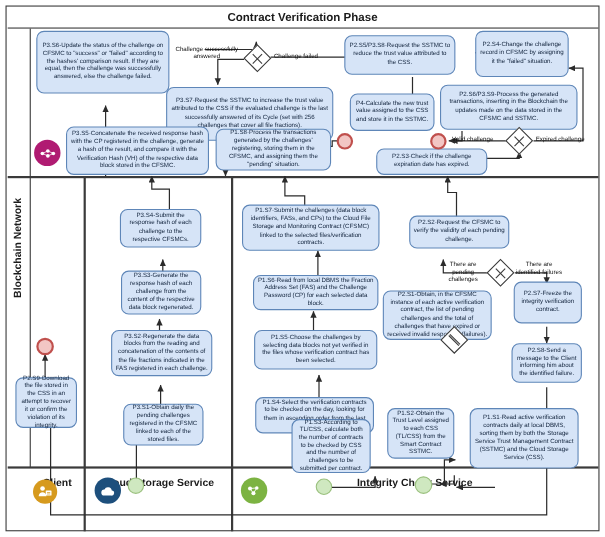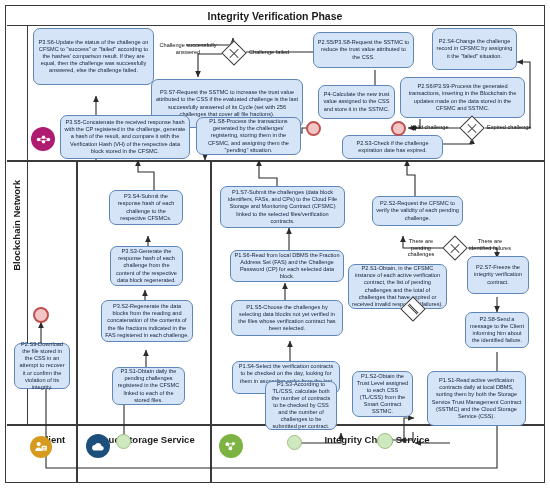--- a/index.html
+++ b/index.html
@@ -63,21 +63,21 @@
 
   
   svg.wires{position:absolute;left:0;top:0;width:550px;height:488px;pointer-events:none;}
 </style>
 </head>
 <body>
 
 <div id="root">
   <div class="outer"></div>
 
-  <div class="phase-title">Integrity Verification Phase</div>
+  <div class="phase-title">Contract Verification Phase</div>
 
   <div class="vlabel">
     <span>Blockchain Network</span>
   </div>
 
   <div class="sep-h" style="left:6.5px;top:160px;width:537px;height:1.5px;"></div>
   <div class="sep-h" style="left:6.5px;top:424px;width:537px;height:1.5px;"></div>
   <div class="sep-v" style="left:76px;top:160px;width:1.5px;height:323px;"></div>
   <div class="sep-v" style="left:210px;top:160px;width:1.5px;height:323px;"></div>
 

